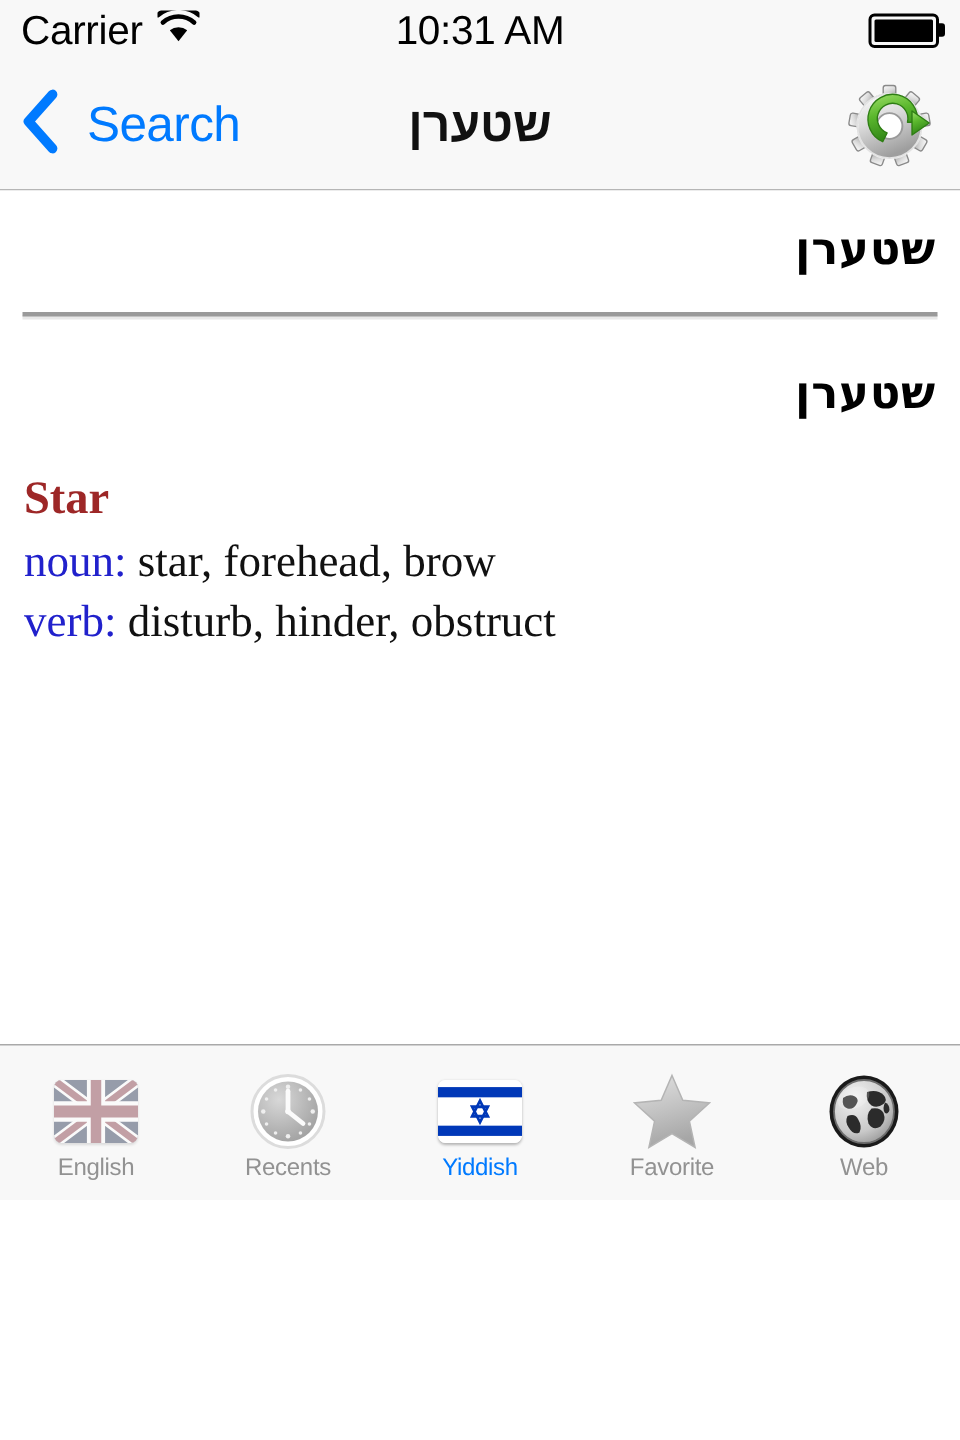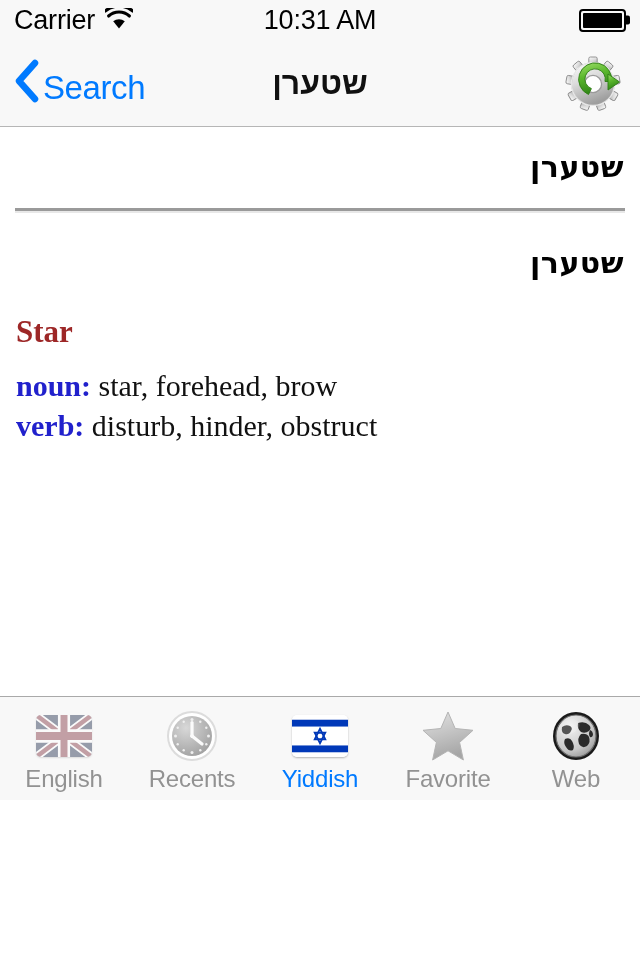--- a/index.html
+++ b/index.html
@@ -91,22 +91,22 @@
     flex: 0 0 87px;
     background: #f8f8f8;
     border-bottom: 1px solid #b6b6b6;
     display: flex;
     align-items: center;
     position: relative;
     padding: 0 14px;
   }
   .back-button {
     display: flex;
-    align-items: flex-end;
-    gap: 3px;
+    align-items: center;
+    gap: 18px;
     cursor: pointer;
     z-index: 2;
   }
   .chevron-left { display: block; }
   .back-label {
     font-size: 33px;
     color: #007aff;
     letter-spacing: -0.4px;
   }
   .nav-title {
@@ -165,30 +165,29 @@
 
   .definition {
     padding: 28px 16px 0 16px;
     font-family: "Liberation Serif", "DejaVu Serif", serif;
   }
   .def-title {
     font-size: 31px;
     font-weight: bold;
     color: #9d2727;
     line-height: 1.3;
-    margin-bottom: 14px;
+    margin-bottom: 3px;
   }
   .def-line {
     font-size: 30px;
     color: #111;
     line-height: 1.33;
   }
   .pos {
     color: #2121cc;
-    font-weight: bold;
   }
 
   
   .tab-bar {
     flex: 0 0 104px;
     height: 104px;
     background: #f8f8f8;
     border-top: 1px solid #a9a9a9;
     display: flex;
     align-items: stretch;
@@ -204,21 +203,21 @@
     padding-top: 6px;
   }
   .tab-icon {
     width: 58px;
     height: 50px;
     display: flex;
     align-items: center;
     justify-content: center;
   }
   .tab-label {
-    font-size: 24px;
+    font-size: 16px;
     color: #929292;
     letter-spacing: -0.2px;
   }
   .tab-item.active .tab-label {
     color: #007aff;
   }
 
   
   .flag {
     width: 56px;

